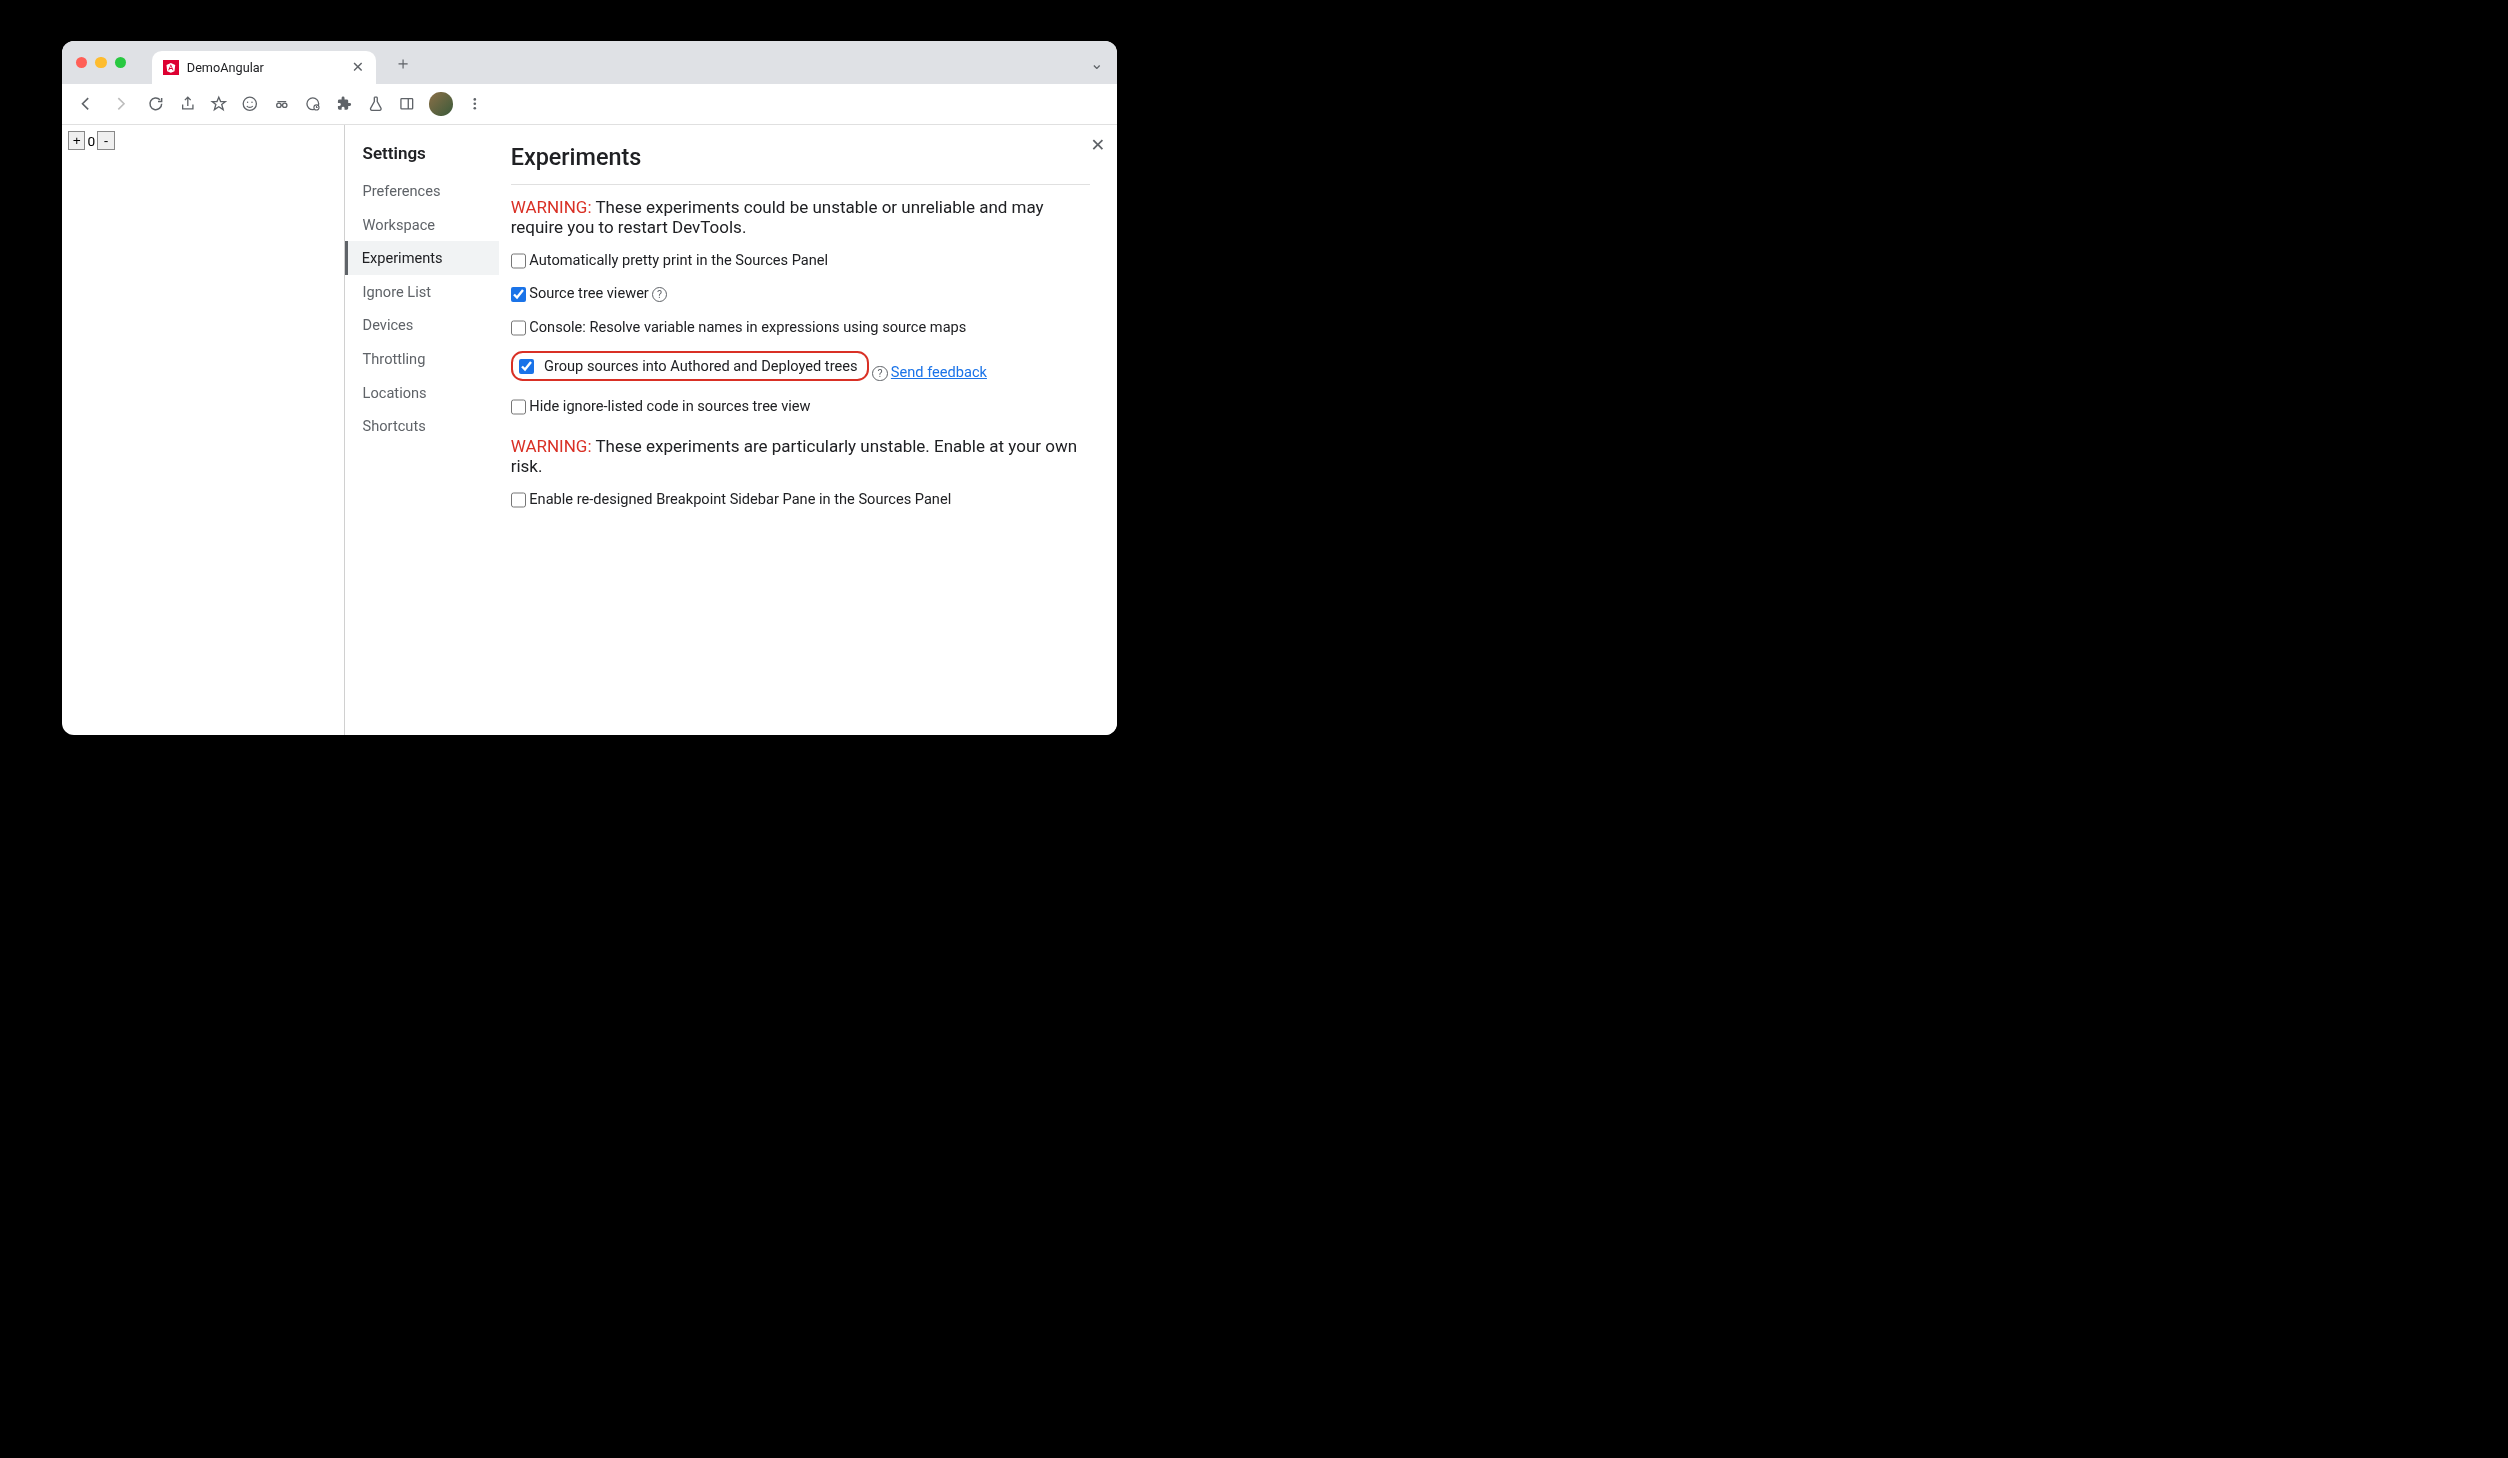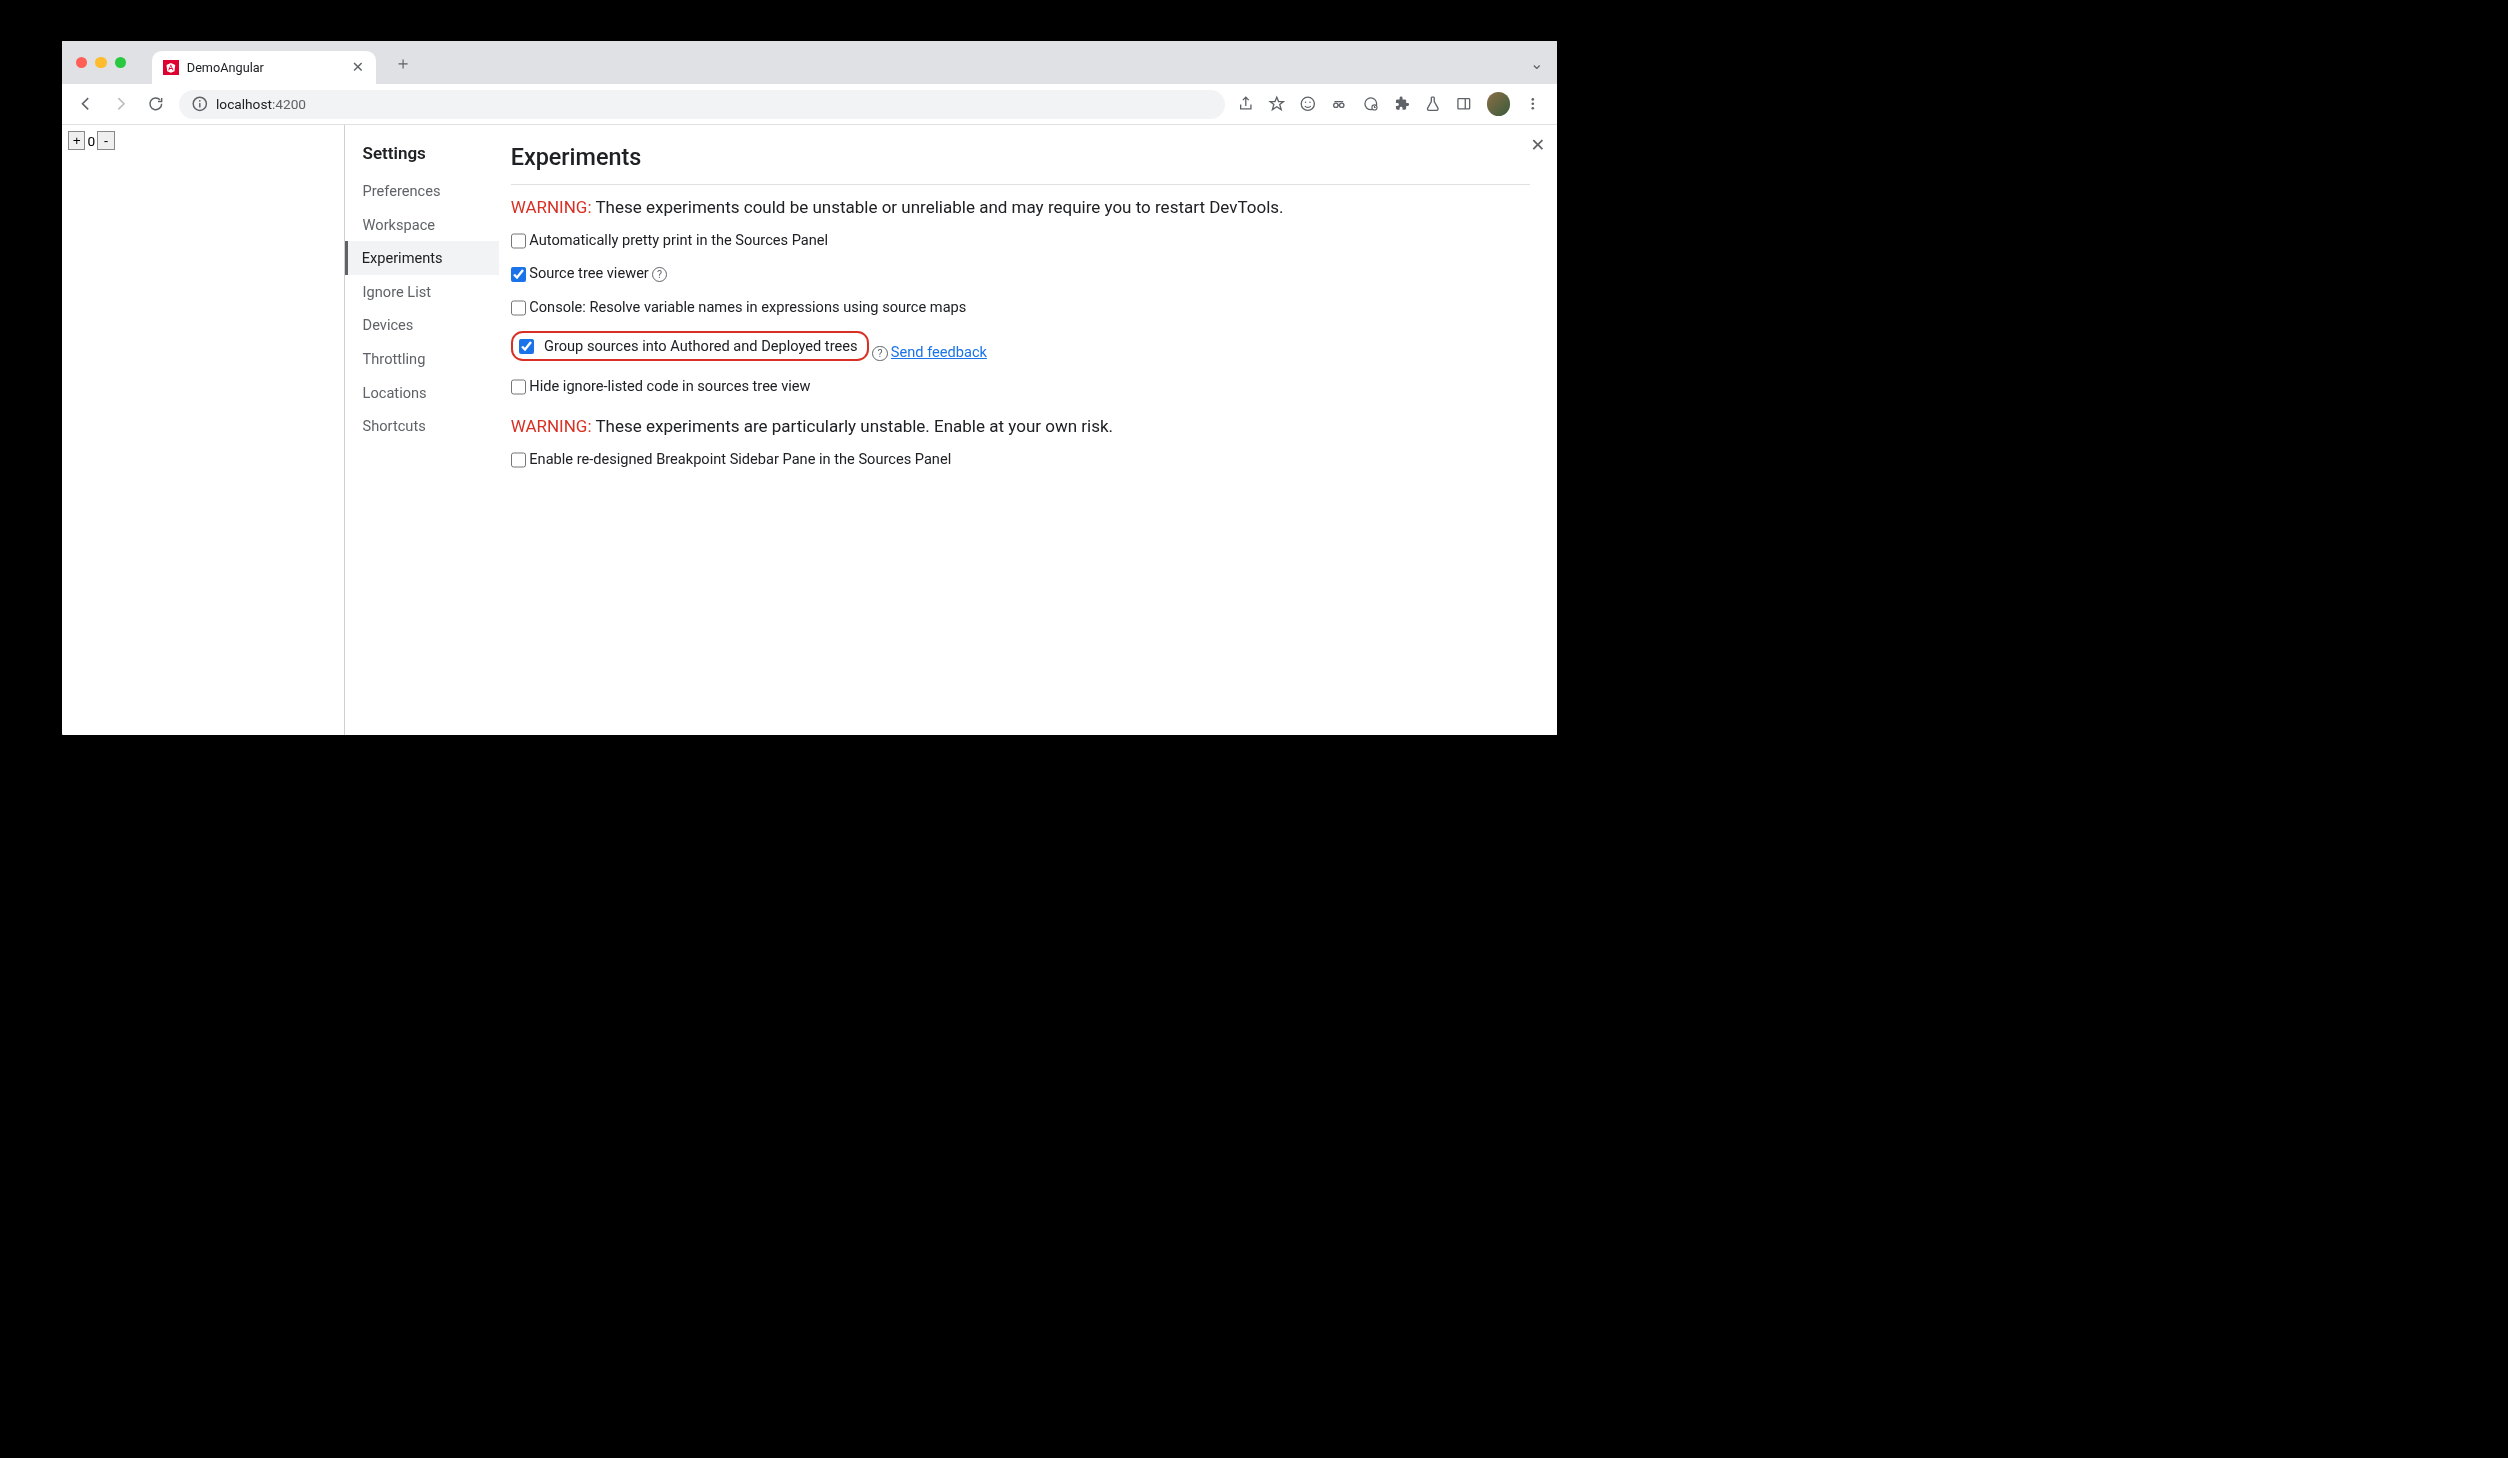--- a/index.html
+++ b/index.html
@@ -7,24 +7,24 @@
     background: #000;
     font-family: -apple-system, BlinkMacSystemFont, "Segoe UI", Roboto, Helvetica, Arial, sans-serif;
     width: 1408px;
     height: 817px;
     overflow: hidden;
   }
   .window {
     position: absolute;
     left: 62px;
     top: 41px;
-    width: 1495px;
+    width: 1055px;
     height: 694px;
     background: #fff;
-    border-radius: 1px;
+    border-radius: 12px;
     box-shadow: 0 19.5px 49px rgba(0,0,0,0.5);
     overflow: hidden;
     display: flex;
     flex-direction: column;
   }
   
   .tabstrip {
     height: 43px;
     background: #dfe1e5;
     display: flex;
@@ -242,30 +242,20 @@
     <span class="nav-btn disabled">
       <svg viewBox="0 0 24 24" width="19.5" height="19.5">
           <path fill="none" stroke="#bdbdbd" stroke-width="2" d="M9 5l7 7-7 7"></path>
         </svg>
     </span>
     <span class="nav-btn">
       <svg viewBox="0 0 24 24" width="17.6" height="17.6">
           <path fill="none" stroke="#5f6368" stroke-width="2" d="M20 12a8 8 0 1 1-2.34-5.66M20 4v5h-5"></path>
         </svg>
     </span>
-    <div class="omnibox">
-      <span class="icon">
-        <svg viewBox="0 0 24 24">
-            <circle cx="12" cy="12" r="9" fill="none" stroke="#5f6368" stroke-width="2"></circle>
-            <circle cx="12" cy="8" r="1.2" fill="#5f6368"></circle>
-            <rect x="11" y="11" width="2" height="6" fill="#5f6368"></rect>
-          </svg>
-      </span>
-      <span><span class="url-host">localhost</span><span class="url-rest">:4200</span></span>
-    </div>
     <div class="toolbar-right">
       <span class="icon">
         <svg viewBox="0 0 24 24">
             <path fill="none" stroke="#5f6368" stroke-width="1.8" d="M12 3v12M8 7l4-4 4 4M5 13v6h14v-6"></path>
           </svg>
       </span>
       <span class="icon">
         <svg viewBox="0 0 24 24">
             <path fill="none" stroke="#5f6368" stroke-width="1.8" d="M12 3l2.5 6H21l-5 4 2 7-6-4-6 4 2-7-5-4h6.5z"></path>
           </svg>

